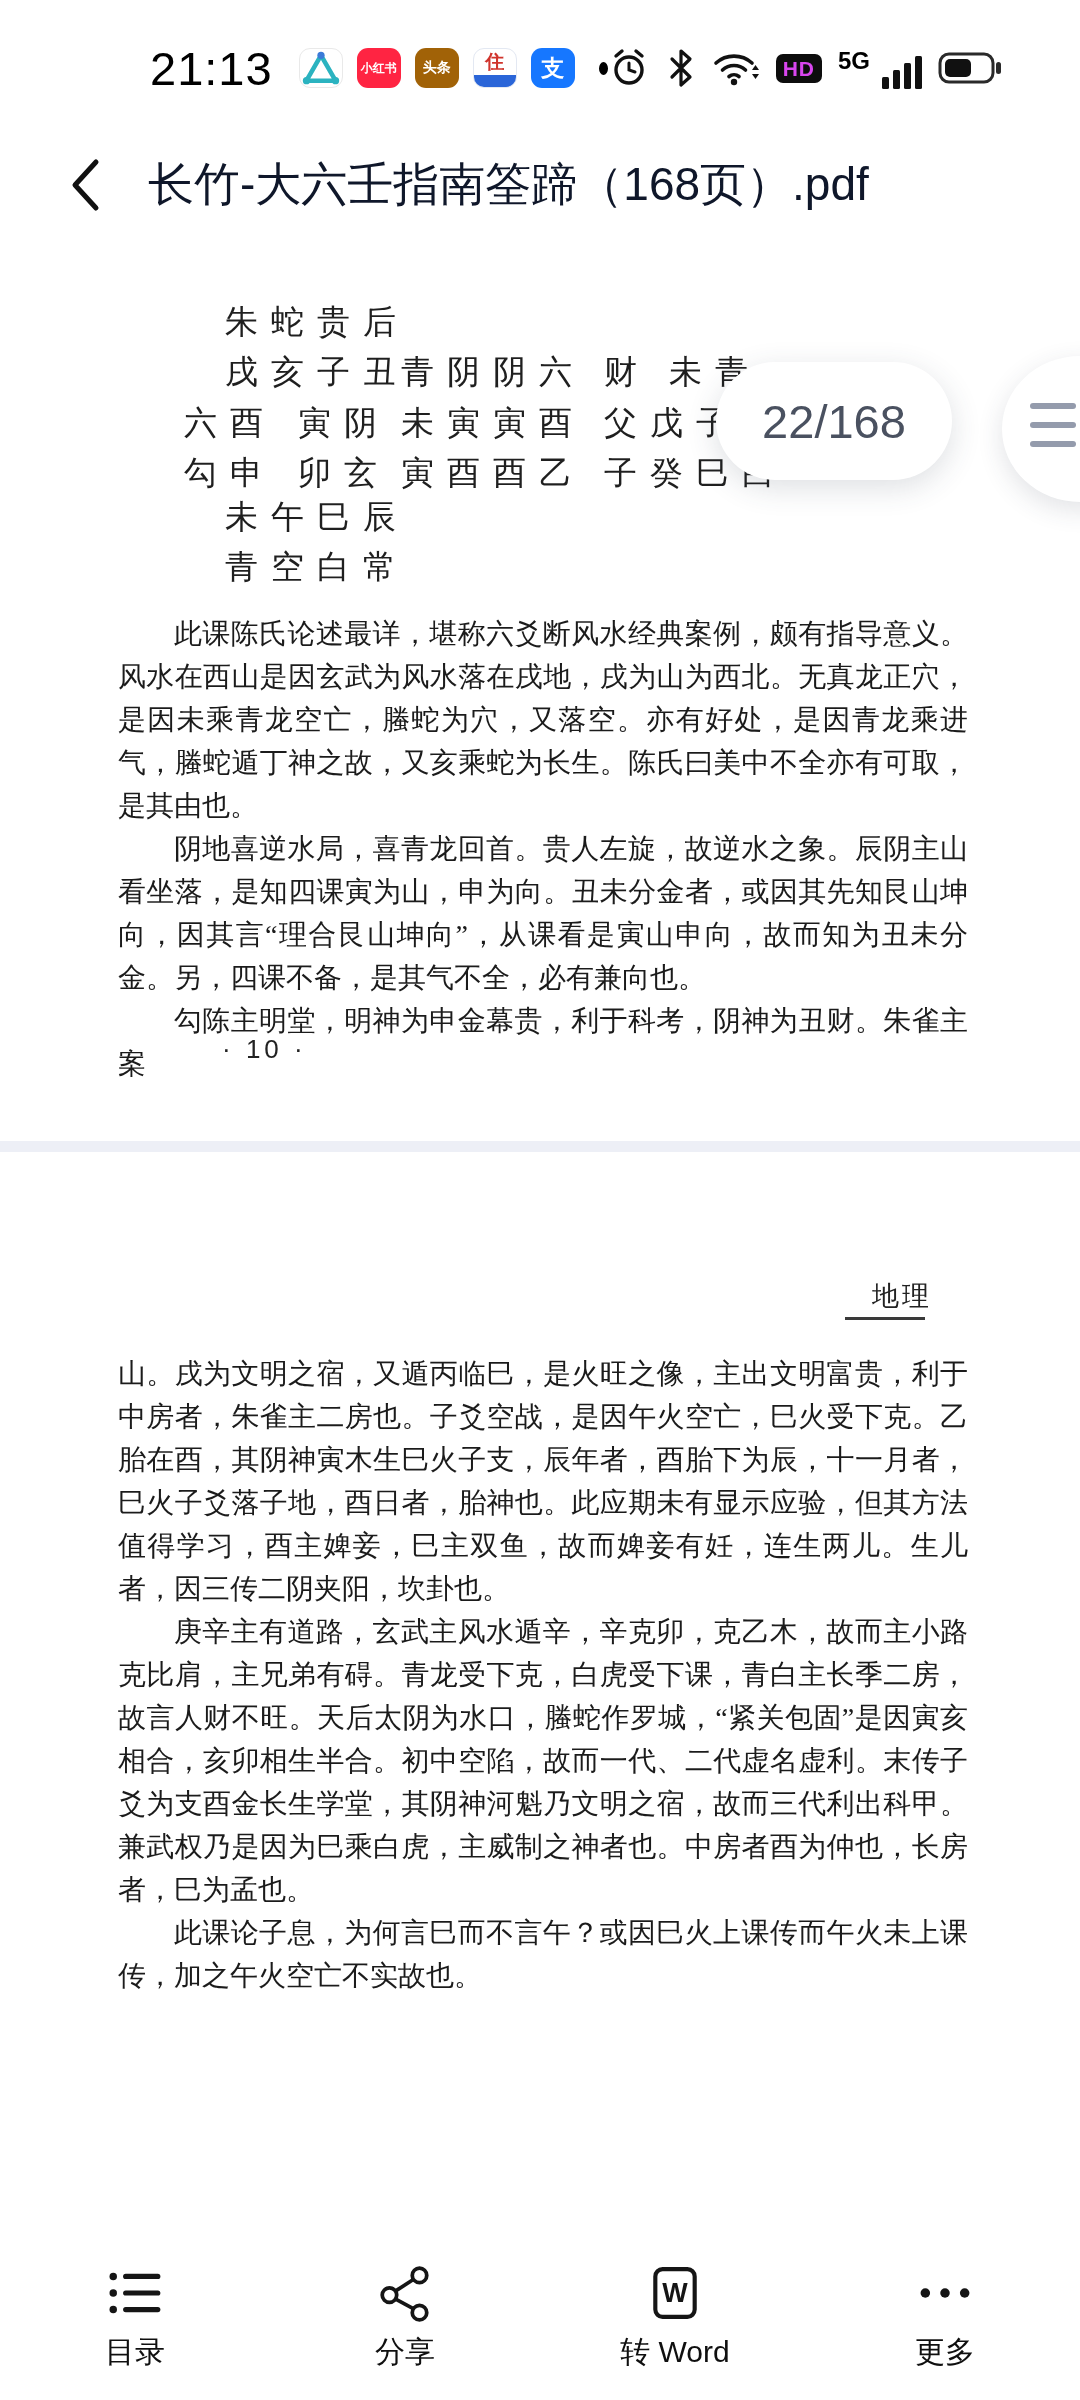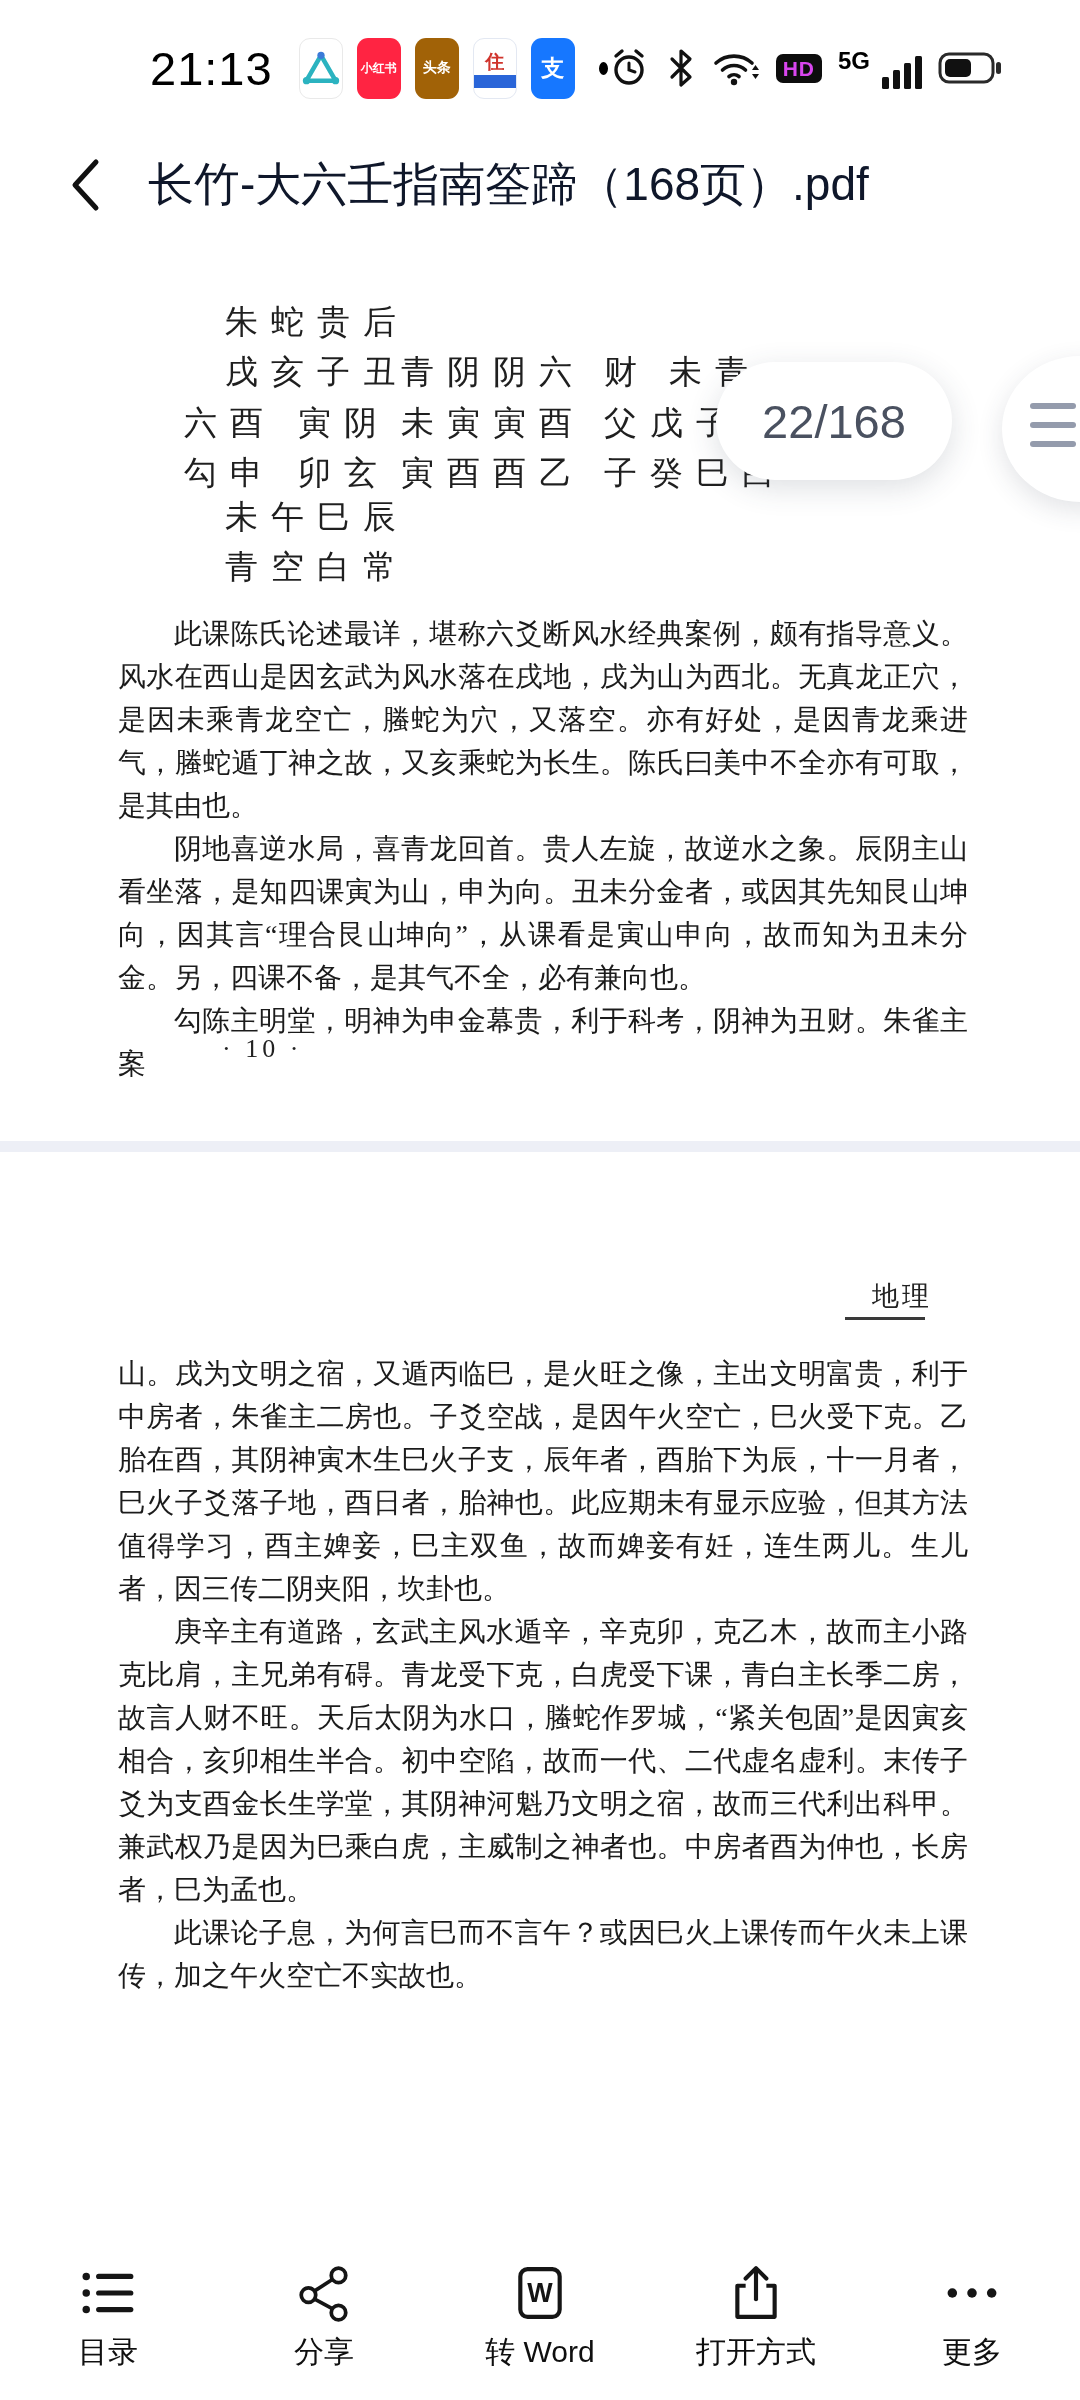--- a/index.html
+++ b/index.html
@@ -11,21 +11,21 @@
 
   
   .statusbar {
     position:absolute; top:0; left:0; right:0; height:112px;
     display:flex; align-items:center; box-sizing:border-box;
     padding:24px 78px 0 150px; background:#fff;
   }
   .time { font-size:47px; font-weight:500; color:#000; letter-spacing:1px; }
   .app-badges { display:flex; align-items:center; gap:14px; margin-left:26px; }
   .app-badge {
-    width:44px; height:61px; border-radius:11px; overflow:hidden; flex:0 0 auto;
+    width:44px; height:40px; border-radius:11px; overflow:hidden; flex:0 0 auto;
     display:flex; align-items:center; justify-content:center; box-sizing:border-box;
   }
   .badge-tri { background:#fff; border:1px solid #e9e9e9; }
   .badge-xhs { background:#ff2442; color:#fff; font-size:12px; font-weight:700; letter-spacing:0; }
   .badge-tt  { background:#a16207; color:#fff; font-size:14px; font-weight:700; }
   .badge-zhu { background:#fff; border:1px solid #e3e8f2; flex-direction:column; padding:0; }
   .badge-zhu .zhu-char { font-size:19px; font-weight:700; color:#d0342c; line-height:26px; }
   .badge-zhu .zhu-band { width:100%; height:13px; background:#2a65d8; }
   .badge-ali { background:#1677ff; color:#fff; font-size:23px; font-weight:600; }
   .notif-dot { width:13px; height:13px; border-radius:50%; background:#000; margin-left:24px; }
@@ -60,21 +60,21 @@
     position:absolute; font-family:"Liberation Serif", serif;
     font-size:33px; letter-spacing:13px; color:#1f1f1f; white-space:nowrap;
   }
   .para-block { position:absolute; left:118px; width:850px; }
   .para-block p {
     margin:0; font-family:"Liberation Serif", serif; font-size:28px;
     line-height:43px; color:#1b1b1b; text-align:justify; text-indent:56px;
   }
   .para-block p.no-indent { text-indent:0; }
   .page-footer {
-    position:absolute; left:222px; top:776px; font-family:Liberation Serif, serif;
+    position:absolute; left:222px; top:776px; font-family:Liberation Sans, sans-serif;
     font-size:26px; color:#222; letter-spacing:4px;
   }
   .page-sep { position:absolute; left:0; right:0; top:883px; height:11px; background:#edeff6; }
   .section-label {
     position:absolute; left:872px; top:1020px; font-family:"Liberation Serif", serif;
     font-size:27px; color:#222; letter-spacing:3px;
   }
   .section-underline { position:absolute; left:845px; top:1059px; width:80px; height:3px; background:#3a3a3a; }
 
   
@@ -258,28 +258,20 @@
     </div>
 
     <div class="tool-item">
       <svg class="tool-icon" viewBox="0 0 56 56">
         <rect x="9" y="5" width="38" height="46" rx="7" fill="none" stroke="#151515" stroke-width="4"></rect>
         <text x="28" y="37" text-anchor="middle" font-size="26" font-weight="bold" fill="#151515" font-family="Liberation Sans, sans-serif">W</text>
       </svg>
       <span class="tool-label">转 Word</span>
     </div>
 
-    <div class="tool-item">
-      <svg class="tool-icon" viewBox="0 0 56 56">
-        <path d="M18 21 H10 V51 H46 V21 H38" fill="none" stroke="#151515" stroke-width="4" stroke-linejoin="round"></path>
-        <line x1="28" y1="34" x2="28" y2="5" stroke="#151515" stroke-width="4" stroke-linecap="round"></line>
-        <polyline points="18,14 28,4 38,14" fill="none" stroke="#151515" stroke-width="4" stroke-linecap="round" stroke-linejoin="round"></polyline>
-      </svg>
-      <span class="tool-label">打开方式</span>
-    </div>
 
     <div class="tool-item">
       <svg class="tool-icon" viewBox="0 0 56 56">
         <circle cx="9" cy="28" r="4.6" fill="#151515"></circle>
         <circle cx="28" cy="28" r="4.6" fill="#151515"></circle>
         <circle cx="47" cy="28" r="4.6" fill="#151515"></circle>
       </svg>
       <span class="tool-label">更多</span>
     </div>
   </div>

